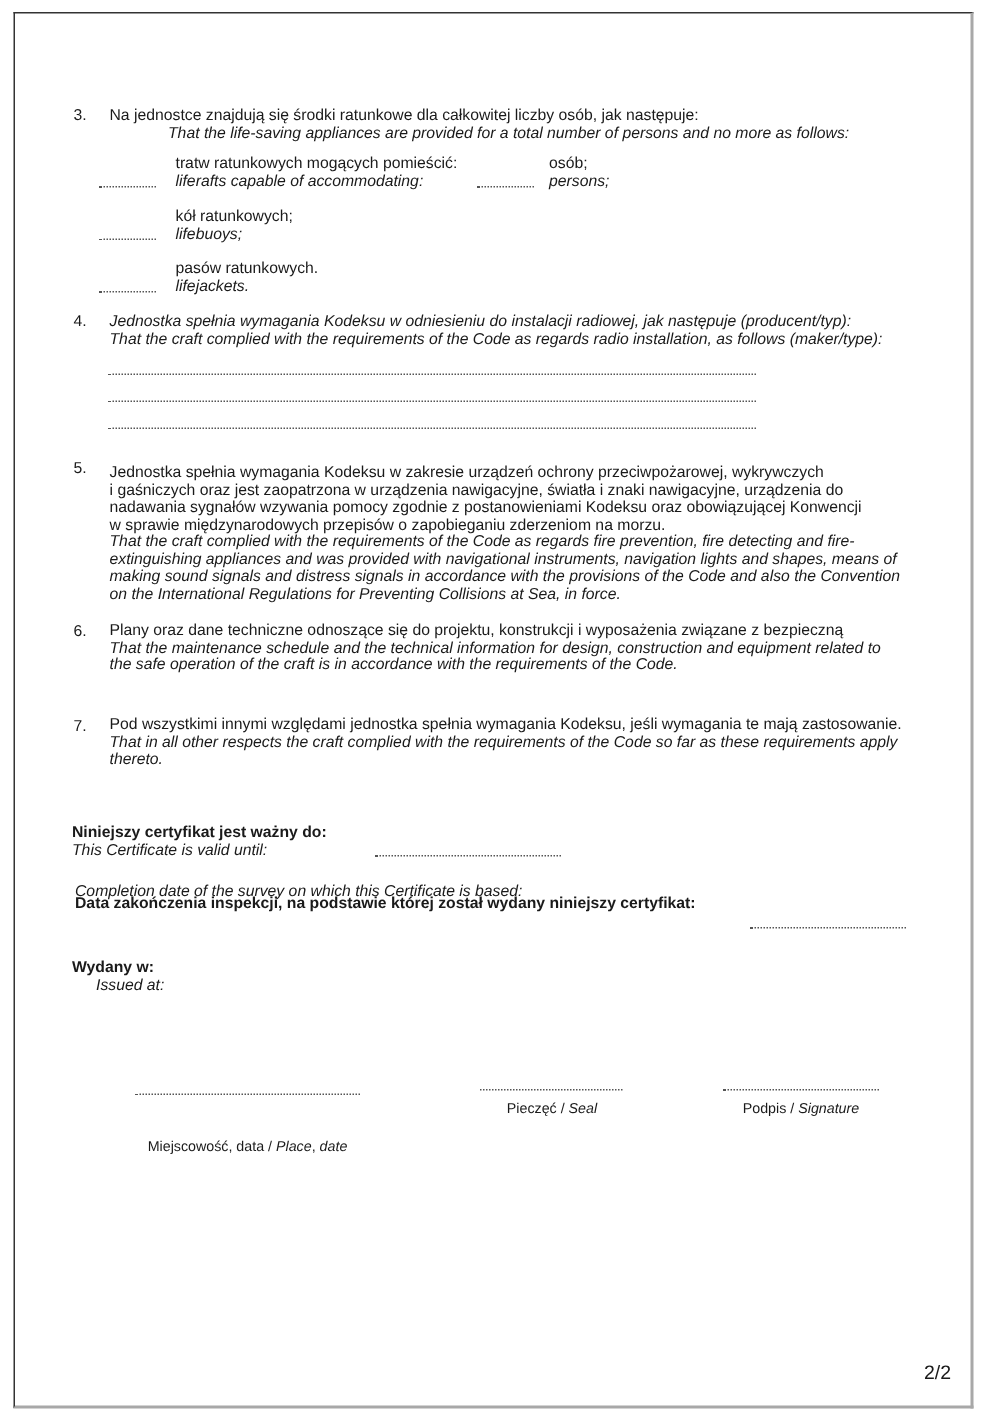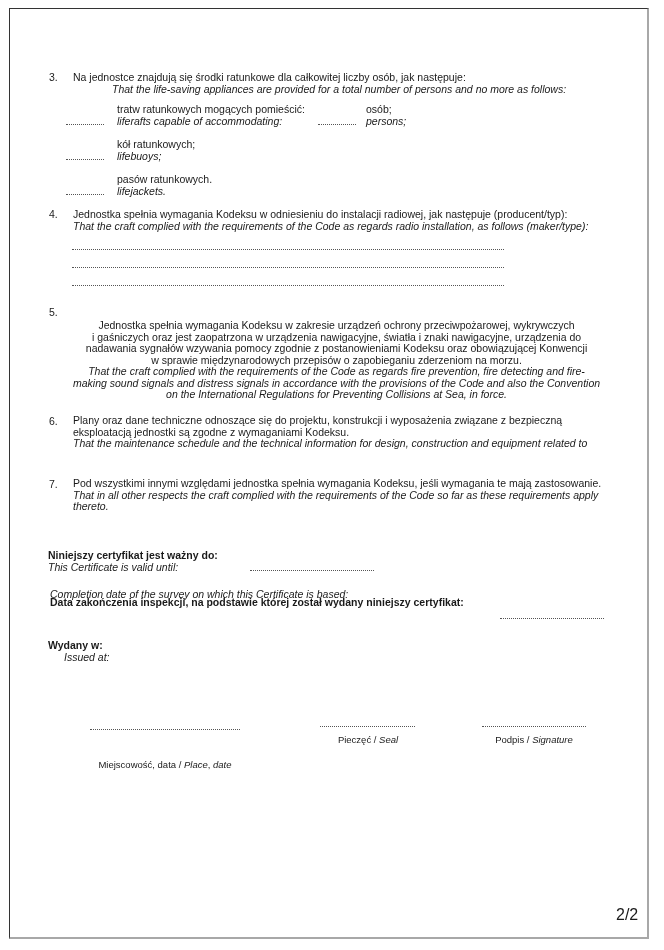--- a/index.html
+++ b/index.html
@@ -39,46 +39,47 @@
   <span class="abs t it" style="left:117px;top:150px;">lifebuoys;</span>
   <div class="dots" style="left:66px;top:159px;width:38px;"></div>
 
   <span class="abs t" style="left:117px;top:173px;">pasów ratunkowych.</span>
   <span class="abs t it" style="left:117px;top:185px;">lifejackets.</span>
   <div class="dots" style="left:66px;top:194px;width:38px;"></div>
 </div>
 
 <div>
   <span class="num" style="left:49px;top:208px;">4.</span>
-  <span class="abs t" style="left:73px;top:208px;">Jednostka spełnia wymagania Kodeksu w odniesieniu do instalacji radiowej, jak następuje (producent/typ):</span>
+  <span class="abs t" style="left:73px;top:208px;font-style:italic;">Jednostka spełnia wymagania Kodeksu w odniesieniu do instalacji radiowej, jak następuje (producent/typ):</span>
   <span class="abs t it" style="left:73px;top:220px;">That the craft complied with the requirements of the Code as regards radio installation, as follows (maker/type):</span>
   <div class="dots" style="left:72px;top:249px;width:432px;"></div>
   <div class="dots" style="left:72px;top:267px;width:432px;"></div>
   <div class="dots" style="left:72px;top:285px;width:432px;"></div>
 </div>
 
 <div>
   <span class="num" style="left:49px;top:306px;">5.</span>
-  <div class="para" style="left:73px;top:320px;text-align:center;">
+  <div class="para" style="left:73px;top:310px;">
     <div>Jednostka spełnia wymagania Kodeksu w zakresie urządzeń ochrony przeciwpożarowej, wykrywczych</div>
     <div>i gaśniczych oraz jest zaopatrzona w urządzenia nawigacyjne, światła i znaki nawigacyjne, urządzenia do</div>
     <div>nadawania sygnałów wzywania pomocy zgodnie z postanowieniami Kodeksu oraz obowiązującej Konwencji</div>
     <div>w sprawie międzynarodowych przepisów o zapobieganiu zderzeniom na morzu.</div>
     <div class="it">That the craft complied with the requirements of the Code as regards fire prevention, fire detecting and fire-</div>
+    <div class="it">extinguishing appliances and was provided with navigational instruments, navigation lights and shapes, means of</div>
     <div class="it">making sound signals and distress signals in accordance with the provisions of the Code and also the Convention</div>
     <div class="it">on the International Regulations for Preventing Collisions at Sea, in force.</div>
   </div>
 </div>
 
 <div>
   <span class="num" style="left:49px;top:415px;">6.</span>
   <div class="para" style="left:73px;top:415px;">
     <div>Plany oraz dane techniczne odnoszące się do projektu, konstrukcji i wyposażenia związane z bezpieczną</div>
-    <div>eksploatacją jednostki są zgodne z wymaganiami Kodeksu.</div>
     <div class="it">That the maintenance schedule and the technical information for design, construction and equipment related to</div>
+    <div class="it">the safe operation of the craft is in accordance with the requirements of the Code.</div>
   </div>
 </div>
 
 <div>
   <span class="num" style="left:49px;top:478px;">7.</span>
   <div class="para" style="left:73px;top:478px;">
     <div>Pod wszystkimi innymi względami jednostka spełnia wymagania Kodeksu, jeśli wymagania te mają zastosowanie.</div>
     <div class="it">That in all other respects the craft complied with the requirements of the Code so far as these requirements apply</div>
     <div class="it">thereto.</div>
   </div>
@@ -111,13 +112,13 @@
   <div class="abs t center" style="left:318px;top:734px;width:100px;font-size:9.5px;">
     <span>Pieczęć / </span><span class="it">Seal</span>
   </div>
 
   <div class="dots" style="left:482px;top:726px;width:104px;"></div>
   <div class="abs t center" style="left:480px;top:734px;width:108px;font-size:9.5px;">
     <span>Podpis / </span><span class="it">Signature</span>
   </div>
 </div>
 
-<span class="abs t" style="left:616px;top:909px;font-size:16px;">2/2</span>
+<span class="abs t" style="left:616px;top:909px;font-size:13px;">2/2</span>
 
 </body></html>

